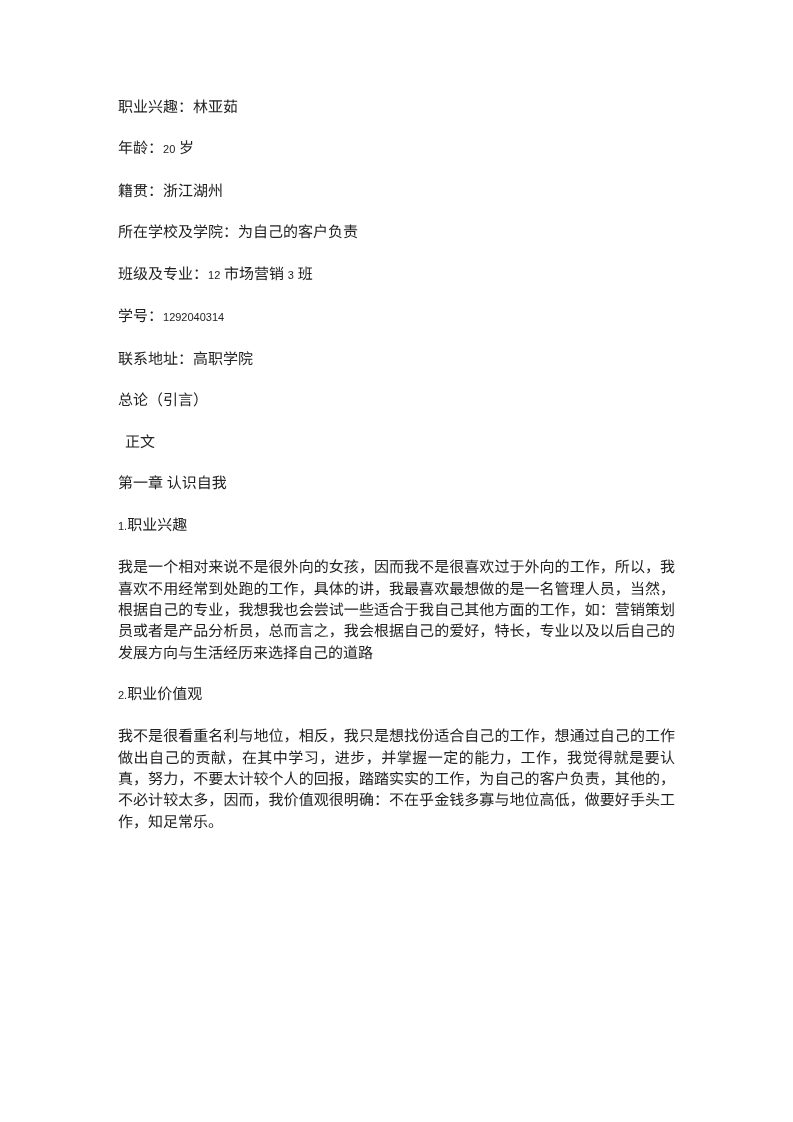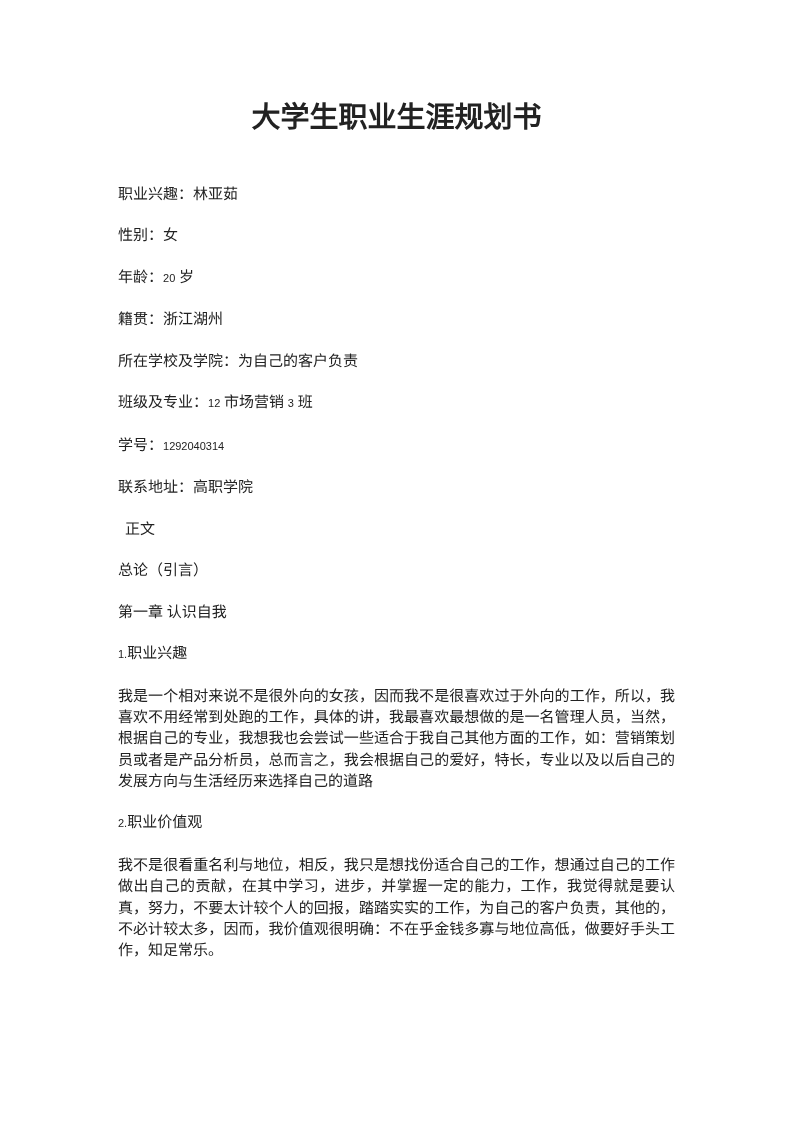--- a/index.html
+++ b/index.html
@@ -48,35 +48,33 @@
     font-family: "Liberation Sans", "DejaVu Sans", sans-serif;
     font-size: 11px;
   }
 </style>
 </head>
 <body>
 
 <div class="page">
   <div class="content">
 
-    <h1 class="doc-title">大学生职业生涯规划书</h1>
 
 
     <p class="line">职业兴趣：林亚茹</p>
-    <p class="line">性别：女</p>
     <p class="line">年龄：<span class="num">20</span> 岁</p>
     <p class="line">籍贯：浙江湖州</p>
     <p class="line">所在学校及学院：为自己的客户负责</p>
     <p class="line">班级及专业：<span class="num">12</span> 市场营销 <span class="num">3</span> 班</p>
     <p class="line">学号：<span class="num">1292040314</span></p>
     <p class="line">联系地址：高职学院</p>
 
+    <p class="line">总论（引言）</p>
+
     <p class="line indent-small">正文</p>
-
-    <p class="line">总论（引言）</p>
 
     <p class="line">
       <span>第一章</span>
       <span class="chapter-title-text">认识自我</span>
     </p>
 
     <p class="line"><span class="num">1.</span>职业兴趣</p>
 
     <p class="para">我是一个相对来说不是很外向的女孩，因而我不是很喜欢过于外向的工作，所以，我喜欢不用经常到处跑的工作，具体的讲，我最喜欢最想做的是一名管理人员，当然，根据自己的专业，我想我也会尝试一些适合于我自己其他方面的工作，如：营销策划员或者是产品分析员，总而言之，我会根据自己的爱好，特长，专业以及以后自己的发展方向与生活经历来选择自己的道路</p>
 

